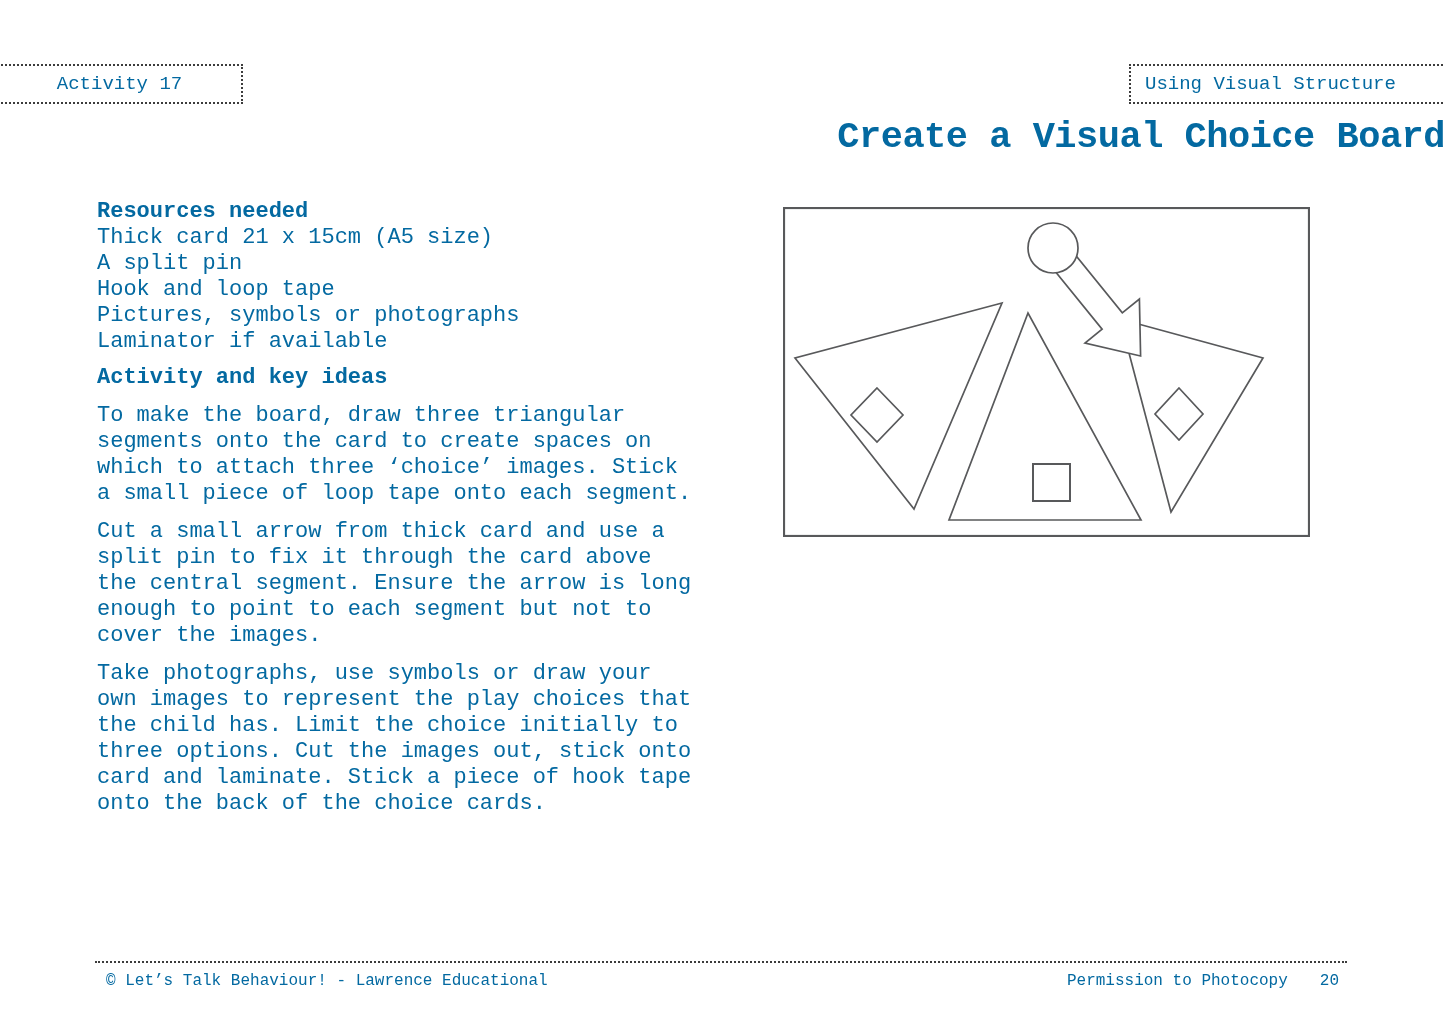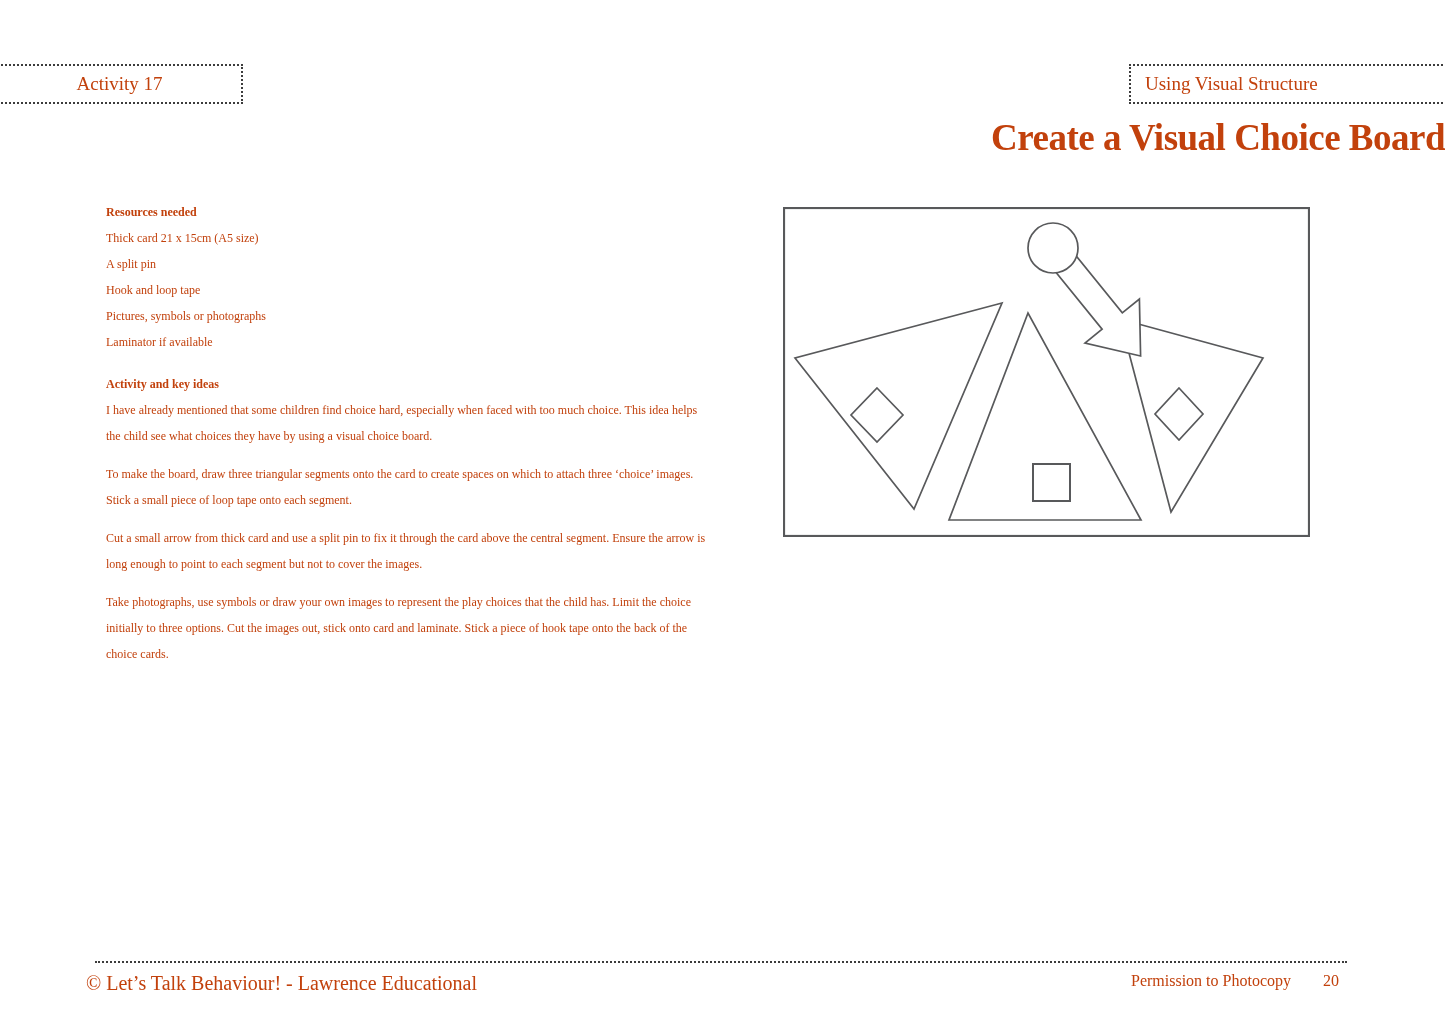--- a/index.html
+++ b/index.html
@@ -1,19 +1,19 @@
 <!DOCTYPE html>
 <html><head>
 <meta charset="utf-8">
 <style>
   * { margin:0; padding:0; box-sizing:border-box; }
   html,body { background:#ffffff; }
   .page {
     position:relative; width:1445px; height:1022px; background:#ffffff;
-    font-family:Liberation Serif, serif; color:#c2410c; overflow:hidden;
+    font-family:Liberation Mono, monospace; color:#0369a1; overflow:hidden;
   }
   
   .hdr-box {
     position:absolute; top:64px; height:40px;
     border-top:2px dotted #3c3c3c; border-bottom:2px dotted #3c3c3c;
     display:flex; align-items:center; font-size:19px;
   }
   .hdr-box-left {
     left:-2px; width:245px; justify-content:center;
     border-right:2px dotted #3c3c3c;
@@ -22,36 +22,36 @@
     left:1129px; right:-2px; padding-left:14px;
     border-left:2px dotted #3c3c3c;
   }
   
   .title {
     position:absolute; top:116px; left:0; width:100%;
     text-align:right; font-size:37px; font-weight:bold; letter-spacing:-0.5px;
   }
   
   .content {
-    position:absolute; left:106px; top:199px; width:607px;
-    font-size:12px; line-height:26px;
+    position:absolute; left:97px; top:199px; width:607px;
+    font-size:22px; line-height:26px;
   }
   .blk-heading { font-weight:bold; }
-  .mt { margin-top:16px; }
+  .mt { margin-top:10px; }
   .content p { margin:0; }
   .content p.mt { margin-top:12px; }
   .content em { font-style:italic; }
   
   .figure { position:absolute; left:783px; top:207px; width:527px; height:330px; }
   
   .footer-rule {
     position:absolute; left:95px; top:961px; width:1252px; height:0;
     border-top:2px dotted #3c3c3c;
   }
-  .footer-left { position:absolute; left:86px; top:972px; font-size:20px; }
+  .footer-left { position:absolute; left:106px; top:972px; font-size:16px; }
   .footer-right {
     position:absolute; right:106px; top:972px; font-size:16px;
     display:flex; align-items:baseline;
   }
   .footer-right .pageno { margin-left:32px; }
 </style>
 </head>
 <body>
 
 <div class="page">
@@ -67,21 +67,20 @@
 
   <div class="content">
     <div class="blk-heading">Resources needed</div>
     <div>Thick card 21 x 15cm (A5 size)</div>
     <div>A split pin</div>
     <div>Hook and loop tape</div>
     <div>Pictures, symbols or photographs</div>
     <div>Laminator if available</div>
 
     <div class="blk-heading mt">Activity and key ideas</div>
-    <p>I have already mentioned that some children find choice hard, especially when faced with too much choice. This idea helps the child see what choices they have by using a visual choice board.</p>
     <p class="mt">To make the board, draw three triangular segments onto the card to create spaces on which to attach three ‘choice’ images. Stick a small piece of loop tape onto each segment.</p>
     <p class="mt">Cut a small arrow from thick card and use a split pin to fix it through the card above the central segment. Ensure the arrow is long enough to point to each segment but not to cover the images.</p>
     <p class="mt">Take photographs, use symbols or draw your own images to represent the play choices that the child has. Limit the choice initially to three options. Cut the images out, stick onto card and laminate. Stick a piece of hook tape onto the back of the choice cards.</p>
   </div>
 
   <svg class="figure" viewBox="0 0 527 330" xmlns="http://www.w3.org/2000/svg">
     <g fill="#ffffff" stroke="#58595b" stroke-width="1.7" stroke-linejoin="miter">
       <rect x="1" y="1" width="525" height="328" stroke-width="2.2"></rect>
 
       <polygon points="219,96 12,151 131,302"></polygon>

